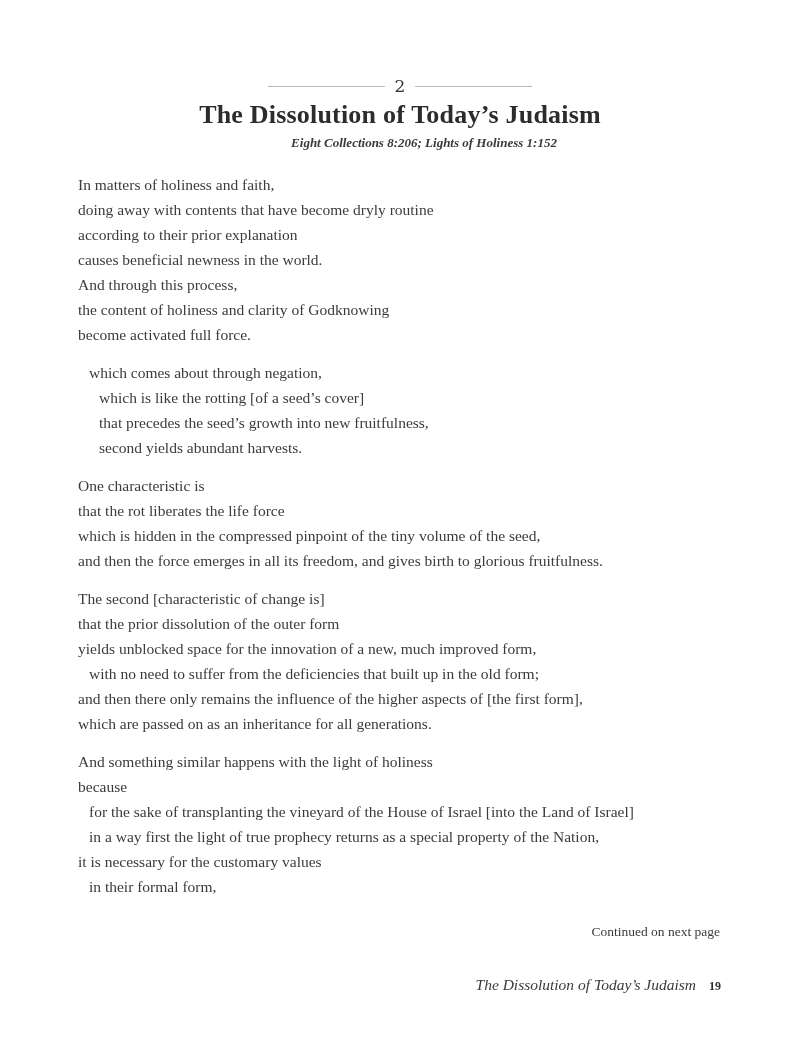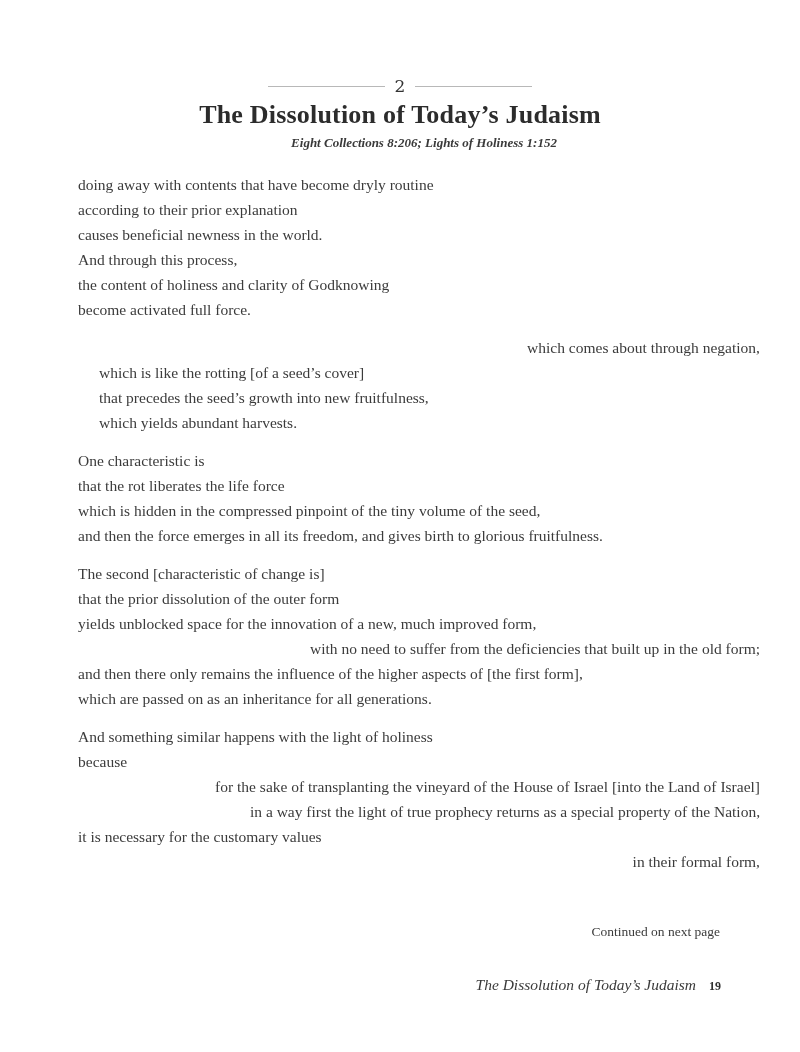--- a/index.html
+++ b/index.html
@@ -62,21 +62,21 @@
     position: absolute;
     top: 172px;
     left: 78px;
     right: 40px;
     font-size: 15.5px;
     line-height: 25px;
     color: #3b3b3b;
   }
   .stanza { margin-bottom: 13px; }
   .line { white-space: nowrap; }
-  .indent-1 { padding-left: 11px; text-align: right; }
+  .indent-1 { padding-left: 11px; }
   .indent-2 { padding-left: 21px; }
   .continued {
     position: absolute;
     top: 924px;
     right: 80px;
     font-size: 13.5px;
     color: #3b3b3b;
   }
   .page-footer {
     position: absolute;
@@ -108,33 +108,34 @@
     <span class="rule"></span>
   </div>
 
   <div class="title">The Dissolution of Today’s Judaism</div>
 
   <div class="subtitle">Eight Collections 8:206; Lights of Holiness 1:152</div>
 
   <div class="poem">
 
     <div class="stanza">
+      <div class="line">In matters of holiness and faith,</div>
       <div class="line">doing away with contents that have become dryly routine</div>
       <div class="line">according to their prior explanation</div>
       <div class="line">causes beneficial newness in the world.</div>
       <div class="line">And through this process,</div>
       <div class="line">the content of holiness and clarity of Godknowing</div>
       <div class="line">become activated full force.</div>
     </div>
 
     <div class="stanza">
       <div class="line indent-1">which comes about through negation,</div>
       <div class="line indent-2">which is like the rotting [of a seed’s cover]</div>
       <div class="line indent-2">that precedes the seed’s growth into new fruitfulness,</div>
-      <div class="line indent-2">which yields abundant harvests.</div>
+      <div class="line indent-2">second yields abundant harvests.</div>
     </div>
 
     <div class="stanza">
       <div class="line">One characteristic is</div>
       <div class="line">that the rot liberates the life force</div>
       <div class="line">which is hidden in the compressed pinpoint of the tiny volume of the seed,</div>
       <div class="line">and then the force emerges in all its freedom, and gives birth to glorious fruitfulness.</div>
     </div>
 
     <div class="stanza">

